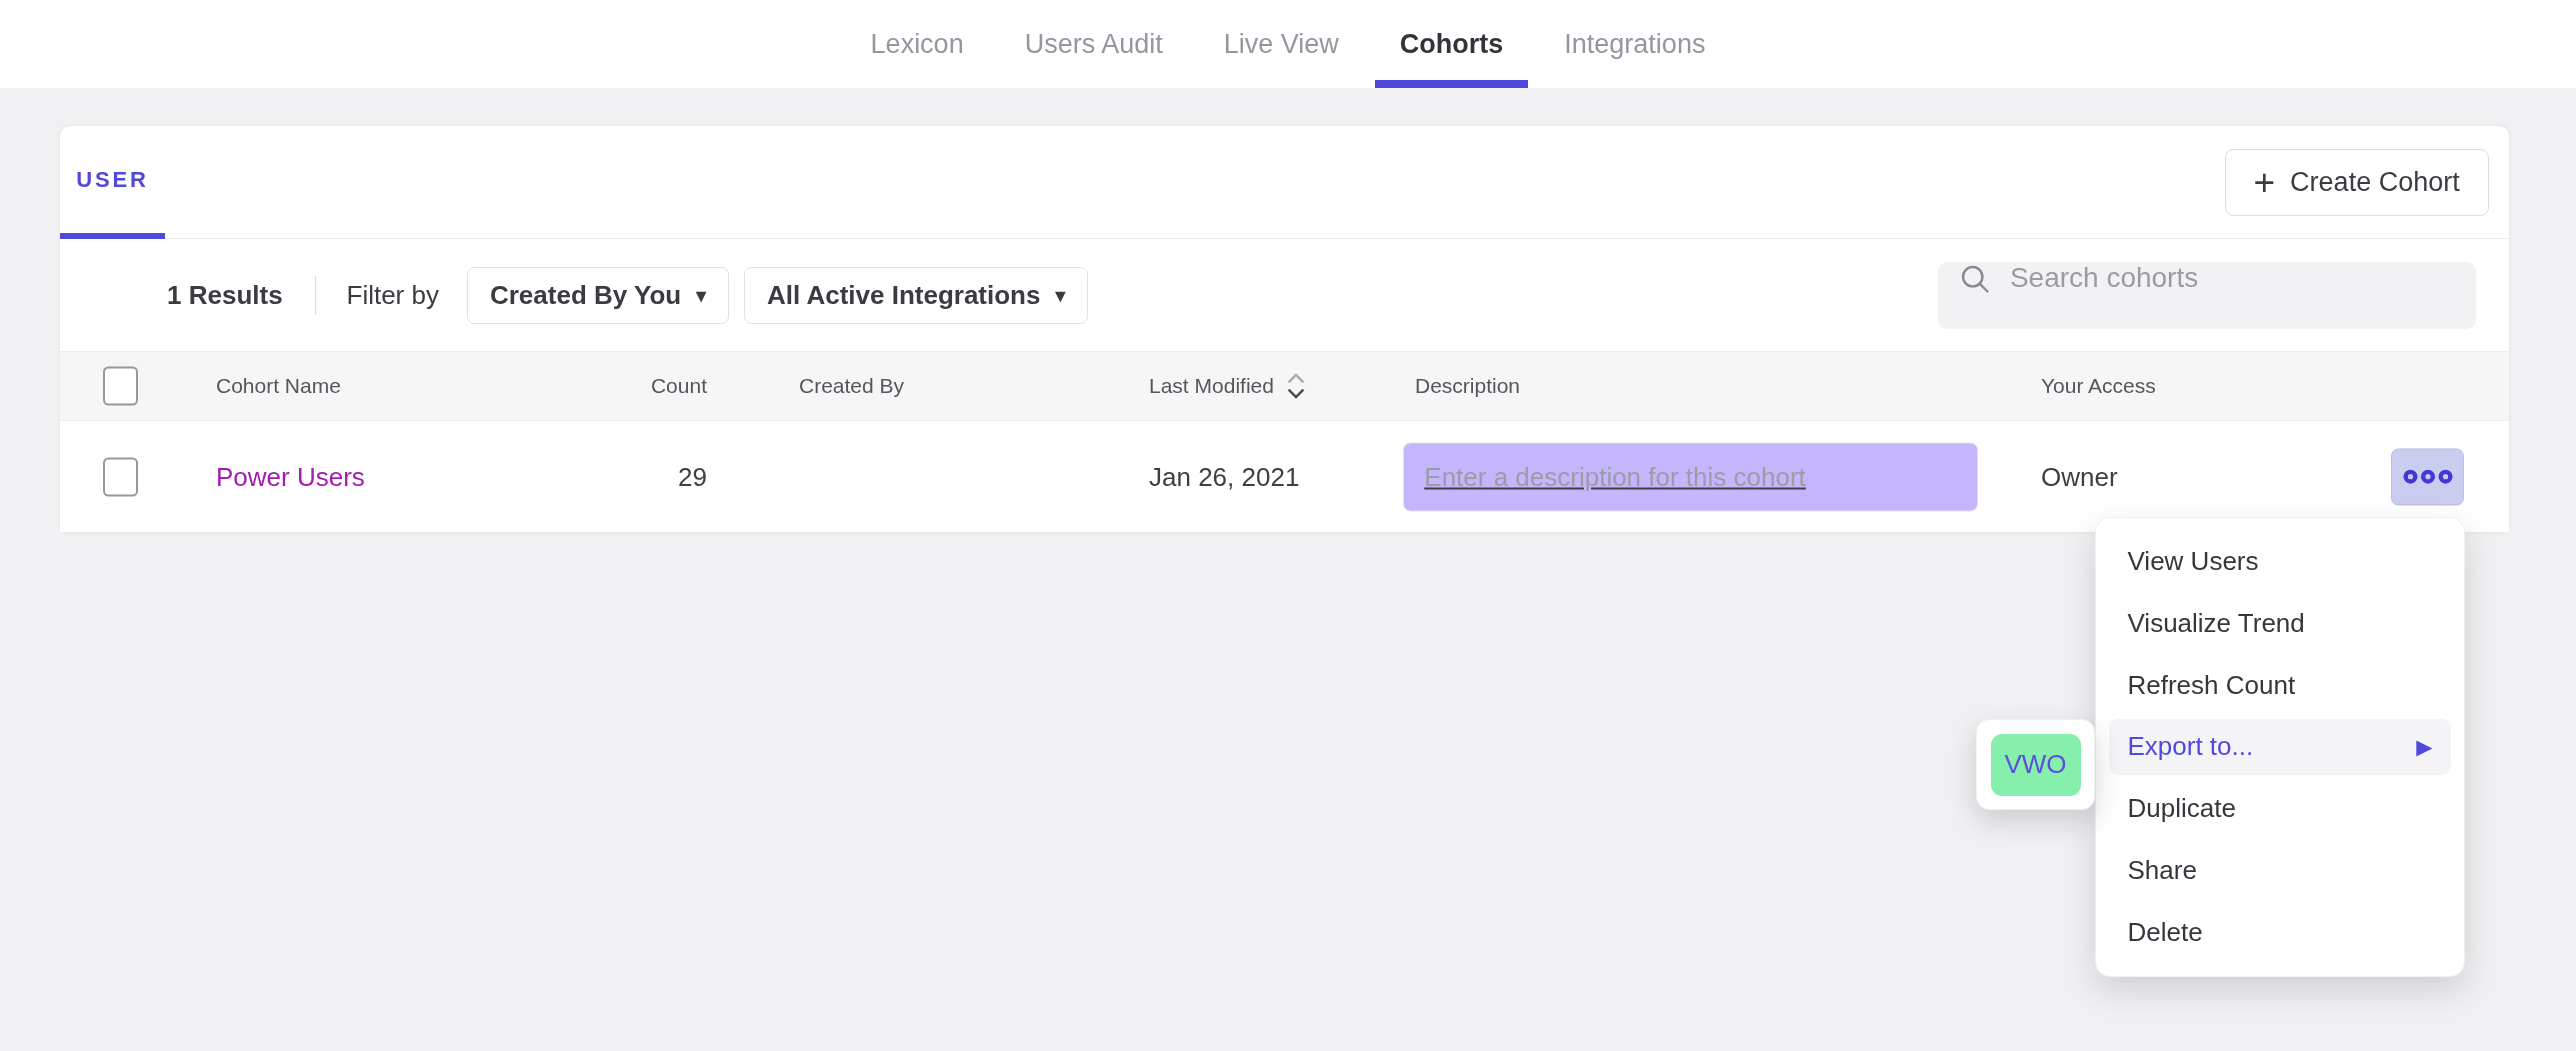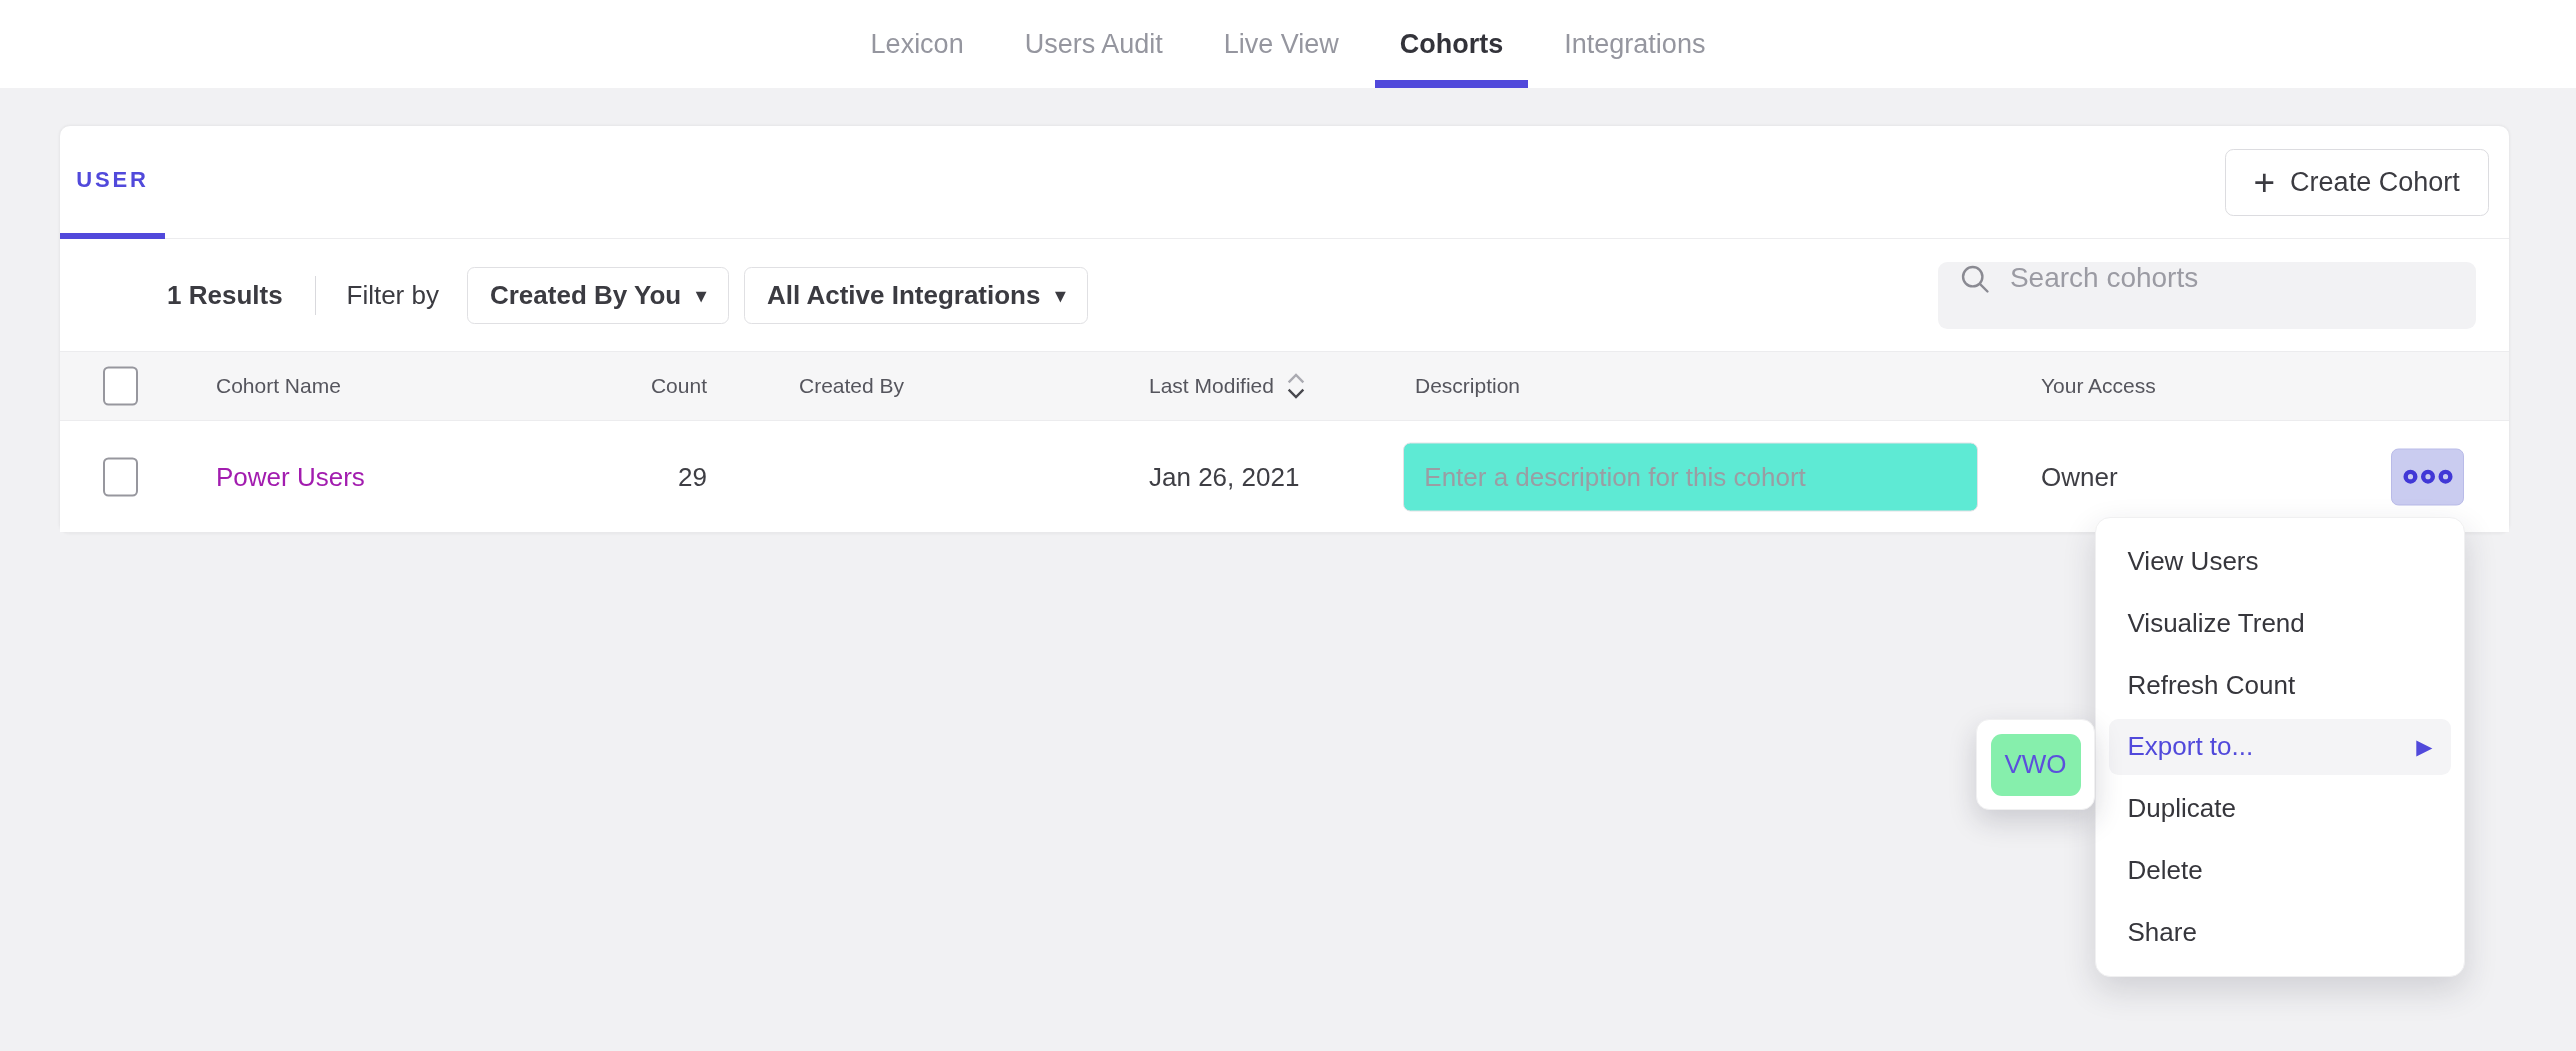--- a/index.html
+++ b/index.html
@@ -102,21 +102,22 @@
   .cohort-link { color:#a21caf; cursor:pointer; text-decoration:none; }
   .created-wrap { display:flex; align-items:center; }
   .avatar {
     width:59px; height:59px; border-radius:50%; background:#c6c8ec;
     color:#ffffff; font-size:24px; font-weight:700;
     display:flex; align-items:center; justify-content:center; margin-right:18.5px;
   }
   .desc-input {
     width:575px; height:69px; border:1.4px solid #e2e2e6; border-radius:7.4px;
     font-family:inherit; font-size:26px; color:#3e3e44; padding:0 20.3px; outline:none;
-    background:#5eead4;
+    background:#c4b5fd;
+    text-decoration:underline;
   }
   .desc-input::placeholder { color:#9a9da3; }
   .more-btn {
     width:73px; height:57px; background:#caccf0; border:0.9px solid #b9bbe8;
     border-radius:7.4px; display:flex; align-items:center; justify-content:center;
     cursor:pointer;
   }
 
   
   .context-menu {
@@ -236,22 +237,22 @@
 
   <div class="context-menu">
     <div class="menu-item">View Users</div>
     <div class="menu-item">Visualize Trend</div>
     <div class="menu-item">Refresh Count</div>
     <div class="menu-item highlight">
       <span>Export to...</span>
       <span class="arrow">▶</span>
     </div>
     <div class="menu-item">Duplicate</div>
+    <div class="menu-item">Share</div>
     <div class="menu-item">Delete</div>
-    <div class="menu-item">Share</div>
   </div>
 
   <div class="flyout">
     <div class="flyout-option">VWO</div>
   </div>
 
 </div>
 
 
 </body></html>

